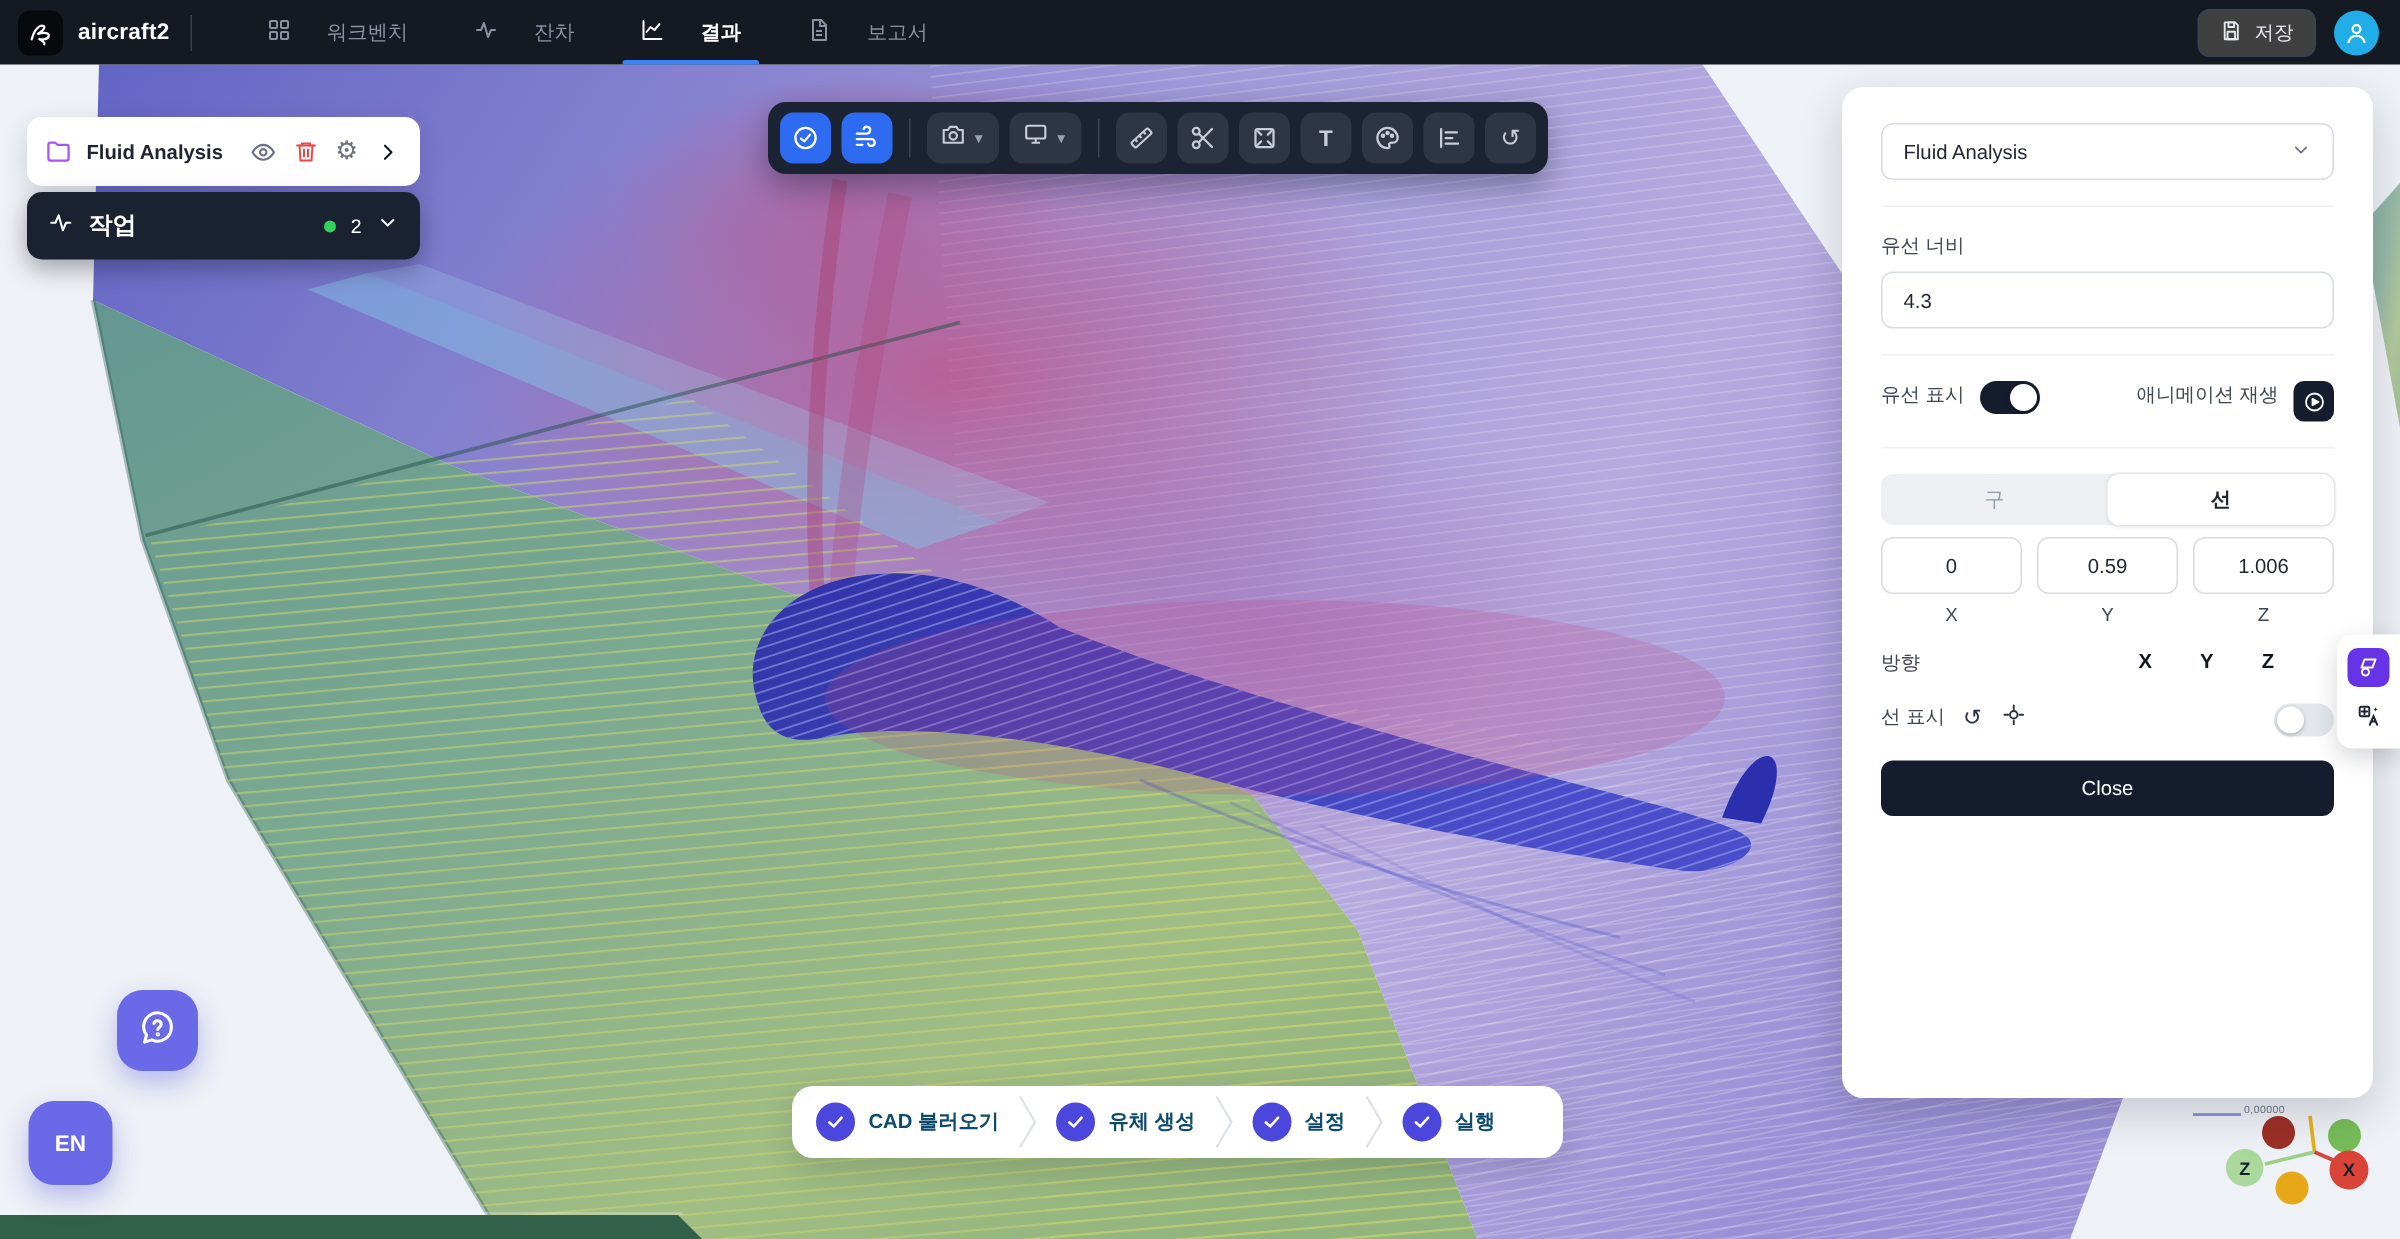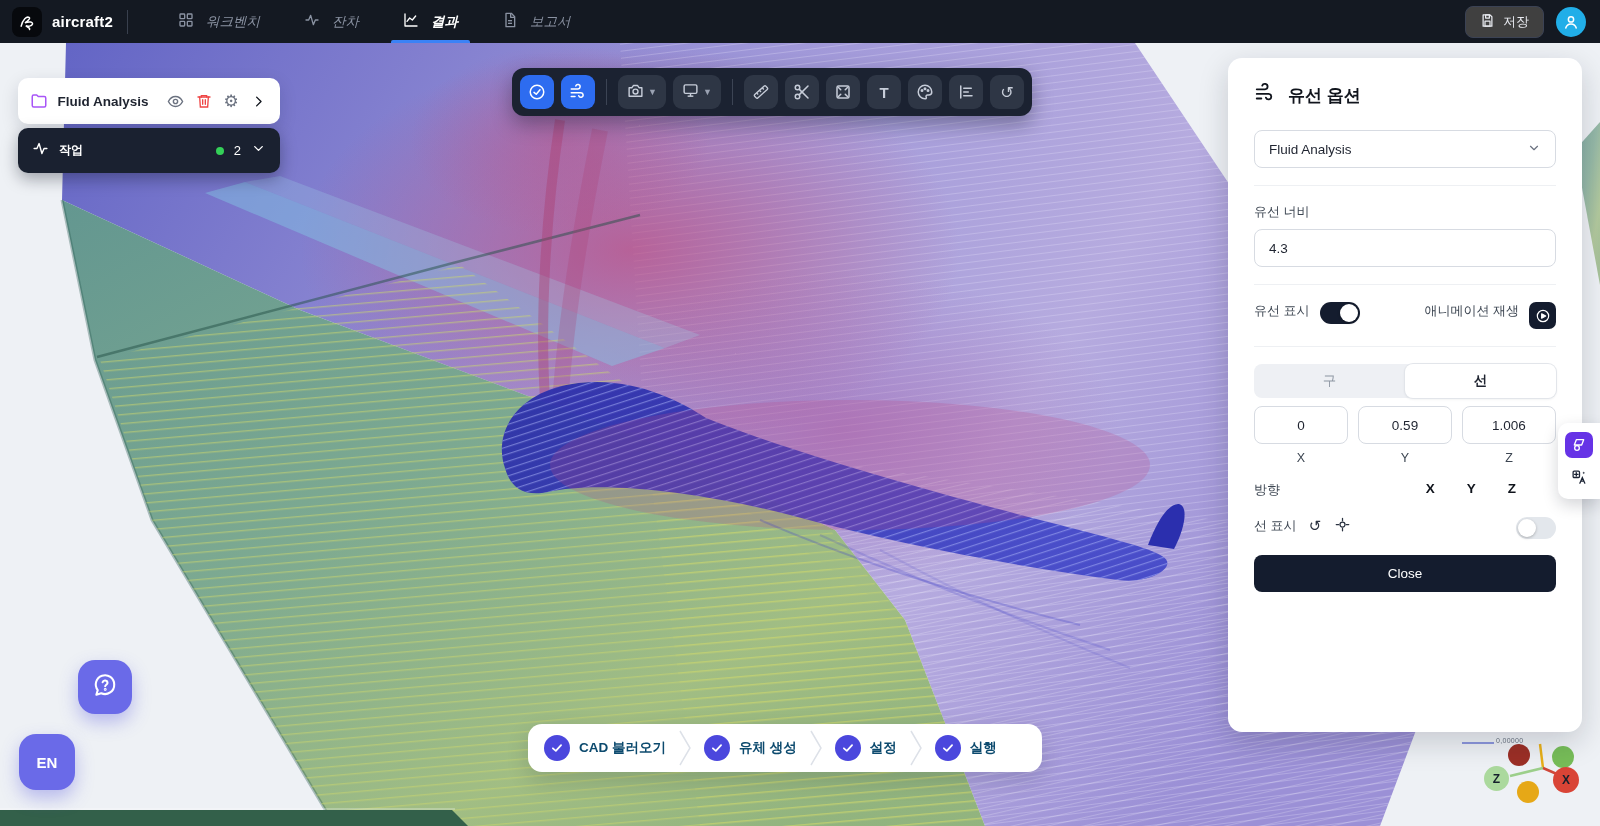--- a/index.html
+++ b/index.html
@@ -6,35 +6,35 @@
   html,body { width:1600px; height:826px; overflow:hidden; font-family:"Liberation Sans","DejaVu Sans",sans-serif; background:#eef1f5; }
   .abs { position:absolute; }
   #stage { position:relative; width:1600px; height:826px; }
 
   
   #topbar { position:absolute; top:0; left:0; width:1600px; height:43px; background:#141922; display:flex; align-items:center; z-index:40; }
   .logo-box { width:30px; height:30px; background:#07090d; border-radius:8px; margin-left:12px; display:flex; align-items:center; justify-content:center; }
   .app-name { color:#fff; font-size:15px; font-weight:700; margin-left:10px; letter-spacing:.2px; }
   .v-div { width:1px; height:24px; background:#39404e; margin-left:14px; }
   nav { display:flex; height:43px; margin-left:28px; }
-  .nav-item { display:flex; align-items:center; gap:12px; padding:0 22px; font-size:13.5px; color:#8b93a3; cursor:pointer; position:relative;font-style:italic; }
+  .nav-item { display:flex; align-items:center; gap:24px; padding:0 22px; font-size:13.5px; color:#8b93a3; cursor:pointer; position:relative; }
   .nav-item.active { color:#fff; font-weight:600; }
   .nav-item.active::after { content:""; position:absolute; left:10px; right:10px; bottom:0; height:3px; background:#3b82f6; border-radius:2px 2px 0 0; }
   #topbar-right { margin-left:auto; display:flex; align-items:center; gap:12px; margin-right:14px; }
   .save-btn { display:flex; align-items:center; gap:8px; background:#404040; border:1px solid #3b4254; color:#e8eaf0; font-size:13px; padding:6px 14px; border-radius:8px; cursor:pointer; }
   .avatar { width:30px; height:30px; border-radius:50%; background:#21aee8; display:flex; align-items:center; justify-content:center; }
 
   
   .card { background:#fff; border-radius:10px; box-shadow:0 6px 18px rgba(15,20,40,.14); }
   #fluid-card { left:18px; top:78px; width:262px; height:46px; display:flex; align-items:center; padding:0 12px; gap:9px; z-index:30; }
   #fluid-card .name { font-size:13.5px; color:#1f2430; font-weight:600; flex:0 0 auto; }
   #fluid-card .spacer { flex:1; }
   .mini-icon { display:flex; align-items:center; justify-content:center; width:22px; height:22px; cursor:pointer; }
   #tasks-card { left:18px; top:128px; width:262px; height:45px; background:#1a2130; border-radius:10px; display:flex; align-items:center; padding:0 14px; gap:10px; z-index:30; box-shadow:0 6px 16px rgba(10,14,30,.35); cursor:pointer; }
-  #tasks-card .t-label { color:#fff; font-size:12px; font-weight:600; }
+  #tasks-card .t-label { color:#fff; font-size:16px; font-weight:600; }
   #tasks-card .spacer { flex:1; }
   .dot { width:8px; height:8px; border-radius:50%; background:#34d058; }
   #tasks-card .count { color:#fff; font-size:13px; }
 
   
   #toolbar { left:512px; top:68px; height:48px; background:#1b2231; border-radius:12px; display:flex; align-items:center; padding:0 8px; gap:7px; z-index:30; box-shadow:0 8px 20px rgba(10,14,30,.35); }
   .tb-btn { min-width:34px; height:34px; border-radius:9px; background:#2e3645; color:#c7cdd9; display:flex; align-items:center; justify-content:center; gap:4px; cursor:pointer; padding:0 6px; }
   .tb-btn.blue { background:#2d6cf0; color:#fff; }
   .tb-div { width:1px; height:26px; background:#3c4454; margin:0 4px; }
   .caret { font-size:9px; color:#9aa2b2; }
@@ -351,28 +351,20 @@
           <line x1="5" y1="4" x2="5" y2="20"></line>
           <line x1="9" y1="7" x2="19" y2="7"></line>
           <line x1="9" y1="12" x2="15" y2="12"></line>
           <line x1="9" y1="17" x2="20" y2="17"></line>
         </svg>
     </div>
     <div class="tb-btn" style="font-size:16px;">↺</div>
   </div>
 
   <div class="abs" id="options-panel">
-    <div class="op-title-row">
-      <span><svg width="22" height="22" viewBox="0 0 24 24" fill="none" stroke="#10141c" stroke-width="2" stroke-linecap="round">
-            <path d="M3 8h9a3 3 0 1 0-3-4"></path>
-            <path d="M3 13h13a3 3 0 1 1-3 4"></path>
-            <path d="M3 18h5"></path>
-          </svg></span>
-      <span class="op-title">유선 옵션</span>
-    </div>
 
     <div class="tbox select-box">
       <span>Fluid Analysis</span>
       <span><svg width="14" height="14" viewBox="0 0 24 24" fill="none" stroke="#6b7280" stroke-width="2" stroke-linecap="round" stroke-linejoin="round">
             <polyline points="6 9 12 15 18 9"></polyline>
           </svg></span>
     </div>
 
     <hr class="hr">
     <div class="fld-label">유선 너비</div>

